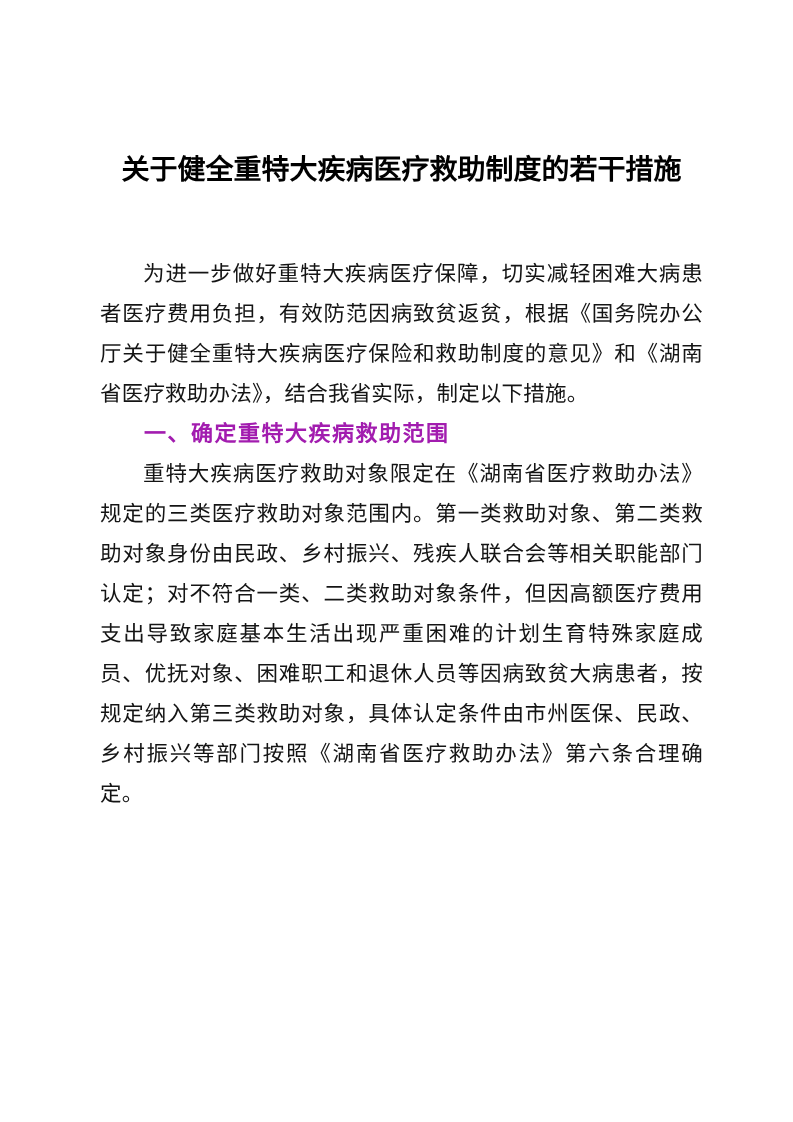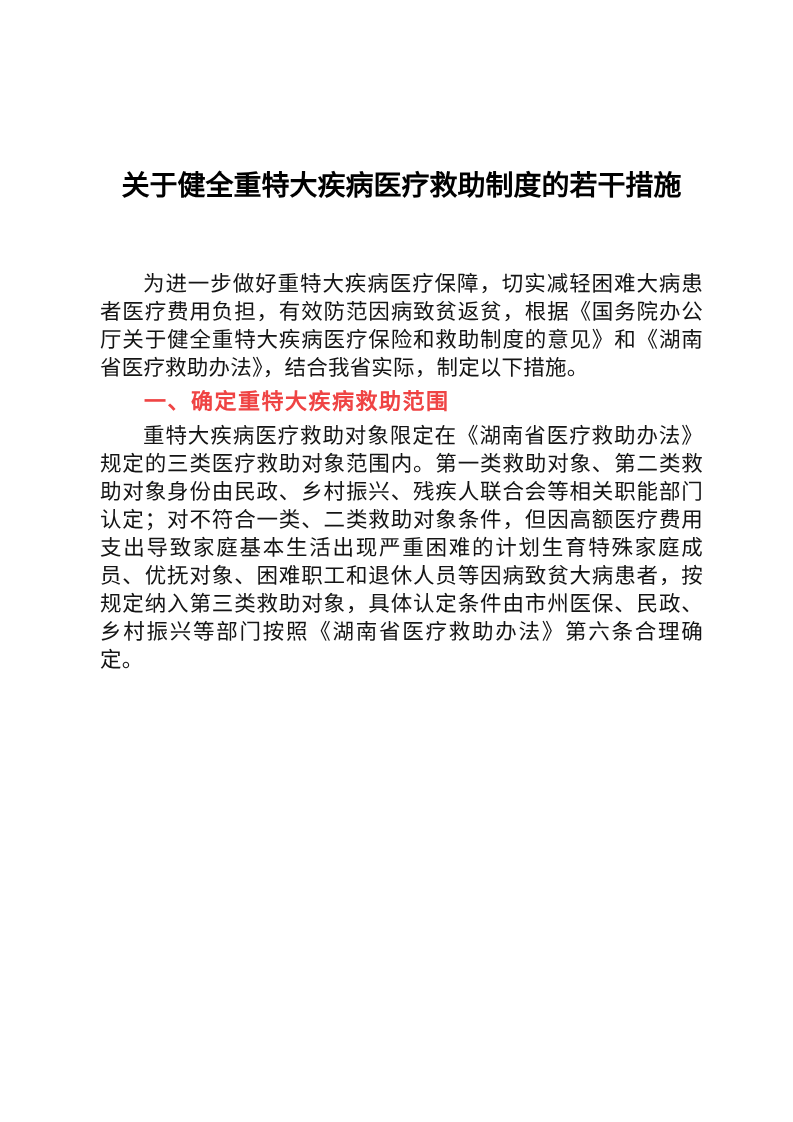--- a/index.html
+++ b/index.html
@@ -5,56 +5,56 @@
 <style>
   html, body {
     margin: 0;
     padding: 0;
     background: #ffffff;
   }
   .page {
     position: relative;
     width: 793px;
     height: 990px;
-    margin: 16px auto;
+    margin: 0 auto;
     background: #ffffff;
     color: #111111;
     box-sizing: border-box;
     padding: 148px 90px 0 100px;
     overflow: hidden;
     font-family: "Liberation Serif", "DejaVu Serif", serif;
   }
   .doc-title {
     margin: 0 0 62px 0;
     font-size: 28px;
     font-weight: 700;
     line-height: 44px;
     text-align: center;
     color: #000000;
     font-family: "Liberation Serif", "DejaVu Serif", serif;
     white-space: nowrap;
   }
   .body-para {
     margin: 0;
     font-size: 21.5px;
-    line-height: 28px;
+    line-height: 40px;
     text-align: justify;
     text-justify: inter-character;
     text-indent: 2em;
     letter-spacing: 0.2px;
     color: #141414;
   }
   .section-heading {
     margin: 0;
     font-size: 22px;
     font-weight: 700;
     line-height: 40px;
     text-indent: 2em;
     letter-spacing: 1.5px;
-    color: #ef4444;
+    color: #a21caf;
     font-family: "Liberation Sans", "DejaVu Sans", sans-serif;
   }
   .page-number {
     position: absolute;
     top: 1036px;
     right: 96px;
     font-size: 19px;
     line-height: 28px;
     letter-spacing: 2px;
     color: #1a1a1a;

